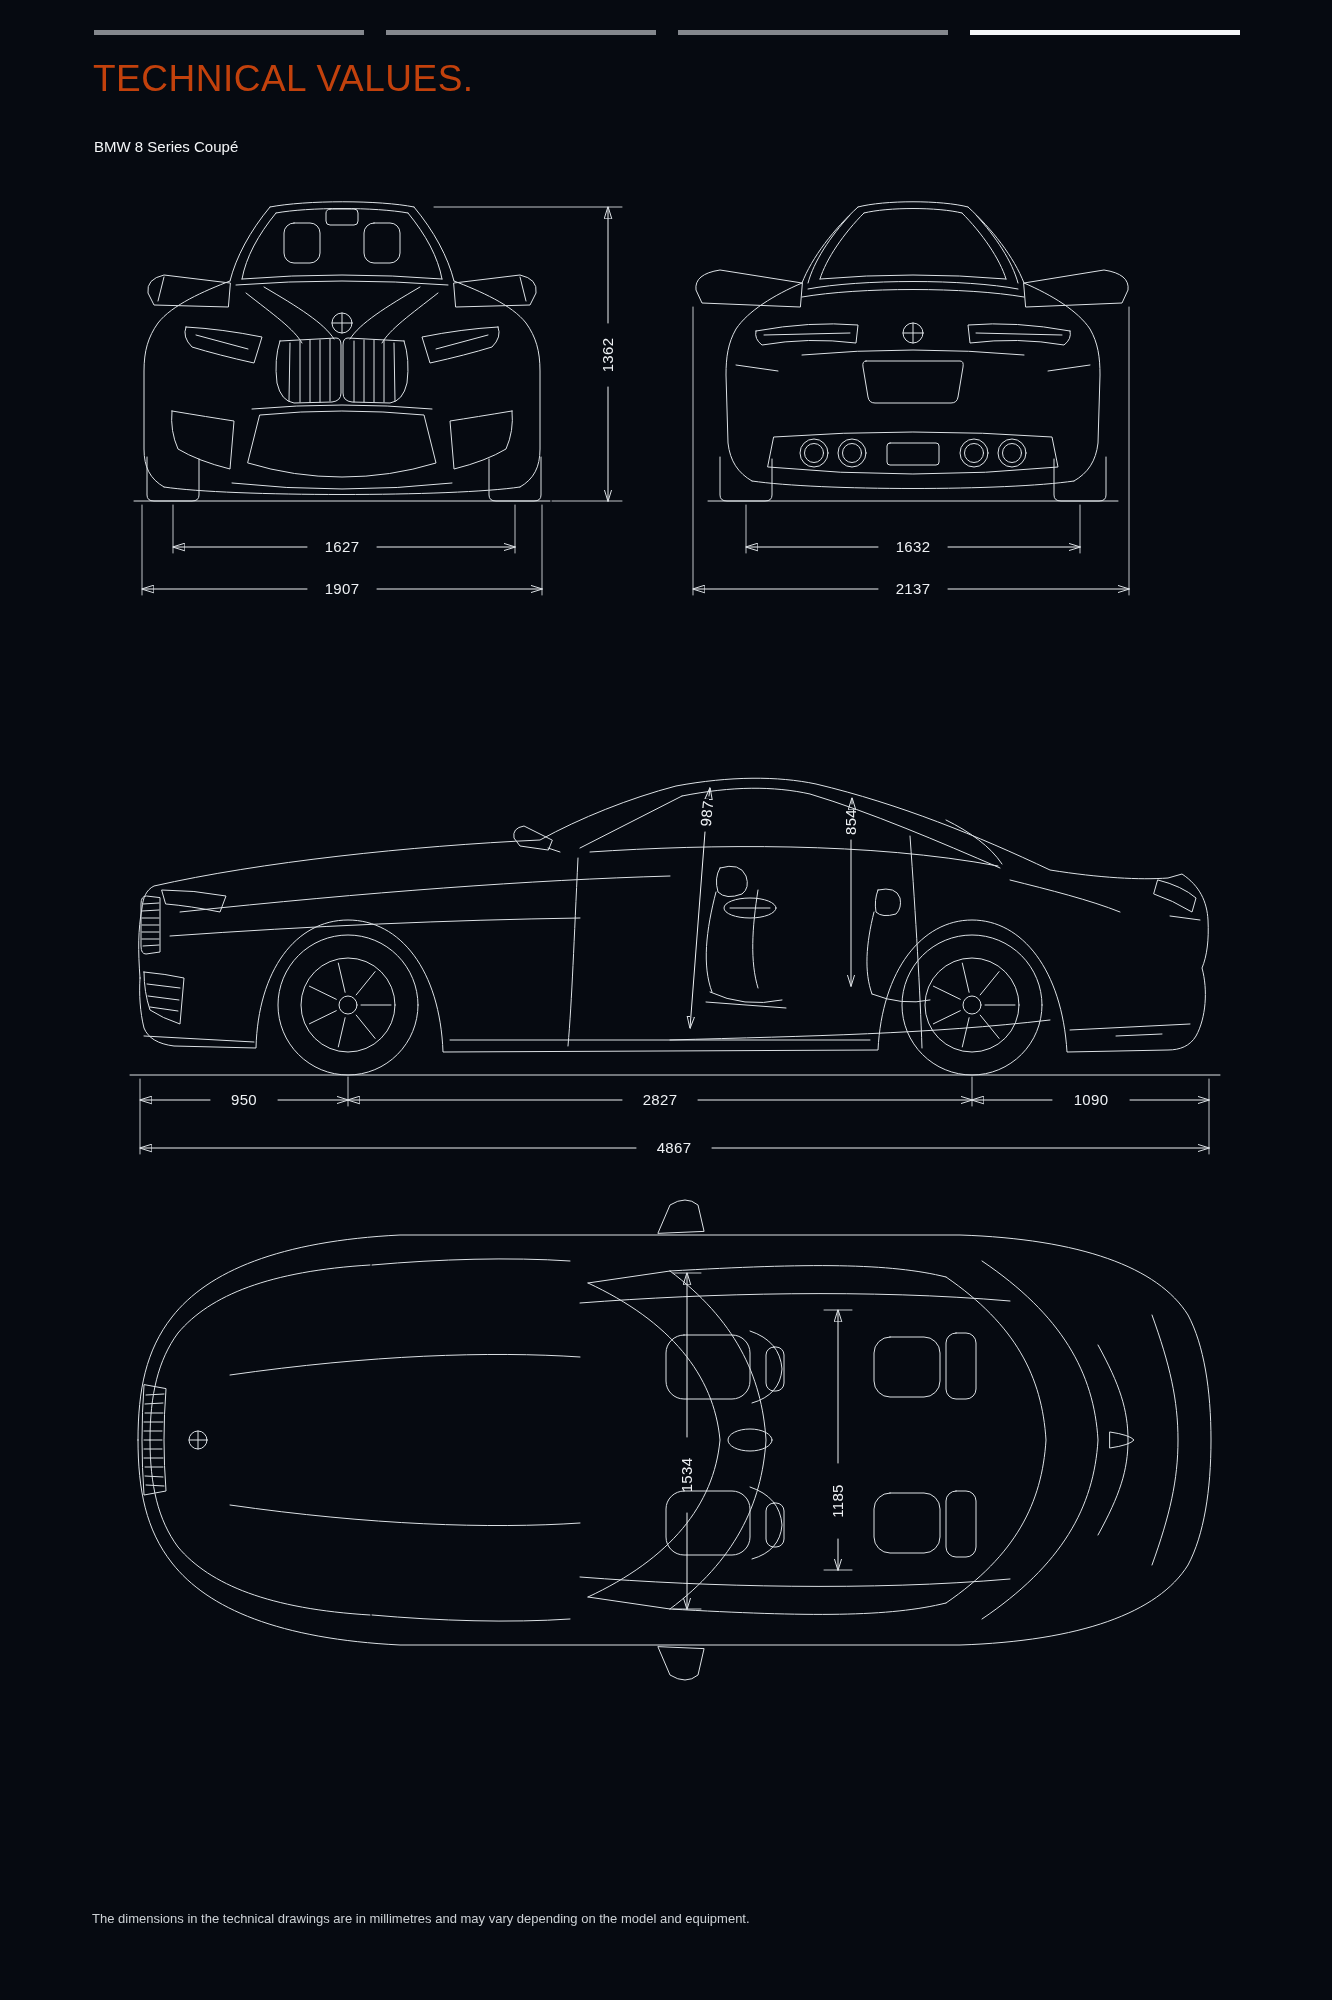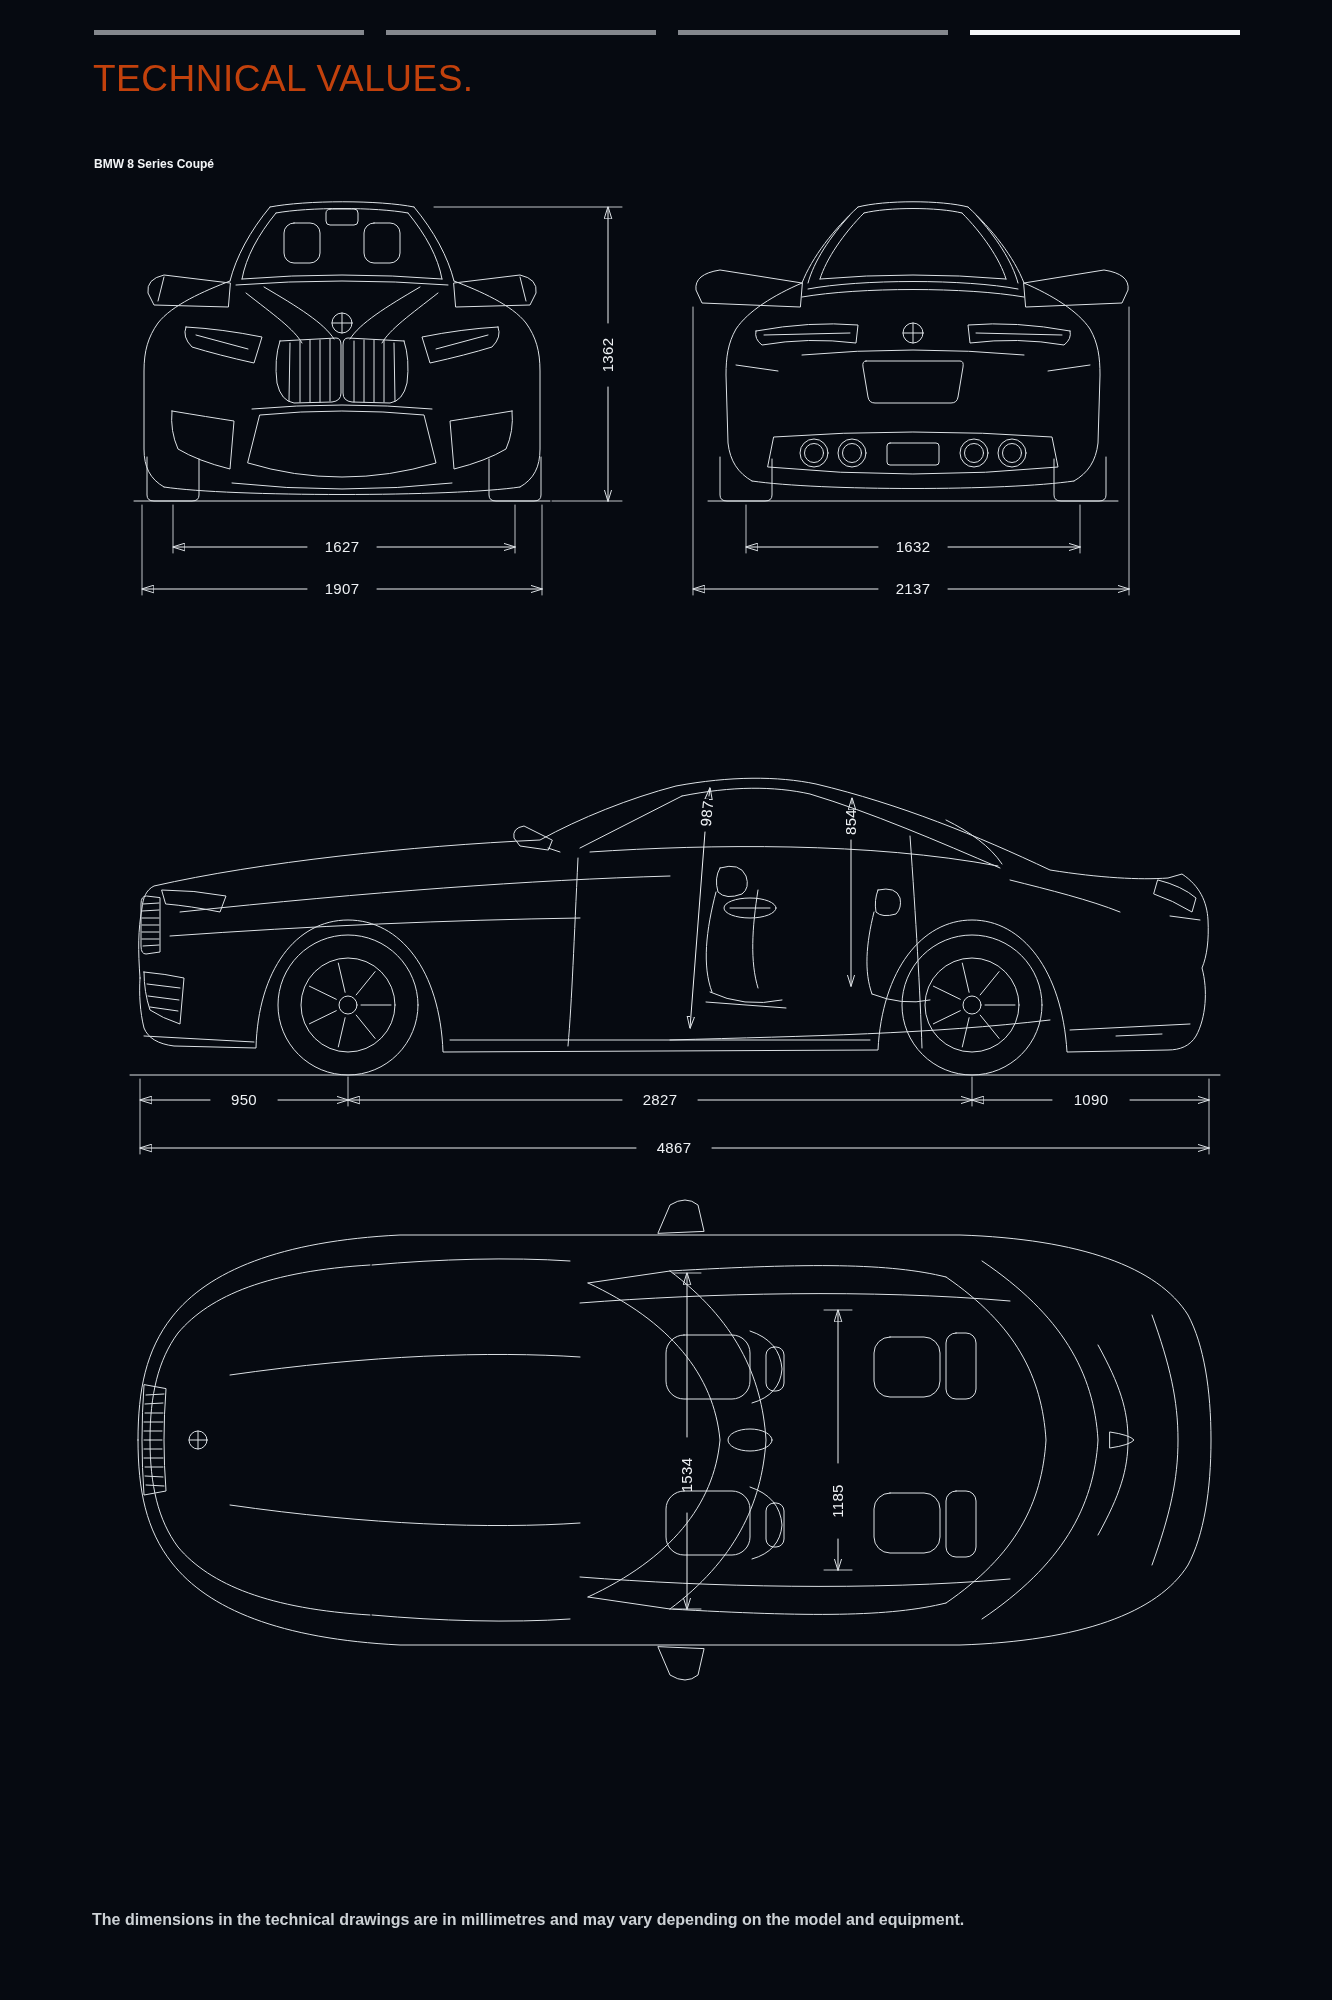--- a/index.html
+++ b/index.html
@@ -3,22 +3,22 @@
 <meta charset="utf-8">
 <style>
   html,body{margin:0;padding:0;background:#060a11;}
   .page{position:relative;width:1332px;height:2000px;background:#060a11;overflow:hidden;
         font-family:"Liberation Sans",sans-serif;color:#f3f5f7;}
   .bars{position:absolute;left:94px;top:30px;width:1146px;display:flex;gap:22px;}
   .bar{height:5px;flex:1;background:#84888e;}
   .bar.active{background:#f4f6f8;}
   .title{position:absolute;left:93px;top:58px;font-size:37px;font-weight:400;
          letter-spacing:.5px;color:#c2410c;}
-  .subtitle{position:absolute;left:94px;top:157px;font-size:12px;font-weight:700;color:#f3f5f7;}
-  .footnote{position:absolute;left:92px;top:1911px;font-size:16px;font-weight:700;color:#ccd1d5;}
+  .subtitle{position:absolute;left:94px;top:138px;font-size:15px;font-weight:400;color:#f3f5f7;}
+  .footnote{position:absolute;left:92px;top:1911px;font-size:13px;font-weight:400;color:#ccd1d5;}
   svg{position:absolute;overflow:visible;}
   svg path,svg line,svg circle,svg rect,svg ellipse,svg polyline{
       fill:none;stroke:#dce1e5;stroke-width:1;stroke-linecap:round;stroke-linejoin:round;}
   svg .dimline{stroke:#eef1f4;}
   svg .wit{stroke:#d6dade;stroke-width:0.9;}
   svg text.dim{fill:#eef1f4;stroke:none;font-family:"Liberation Sans",sans-serif;
       font-size:15px;letter-spacing:.3px;}
   svg .mesh{stroke:#b9bfc4;}
 </style>
 </head>

